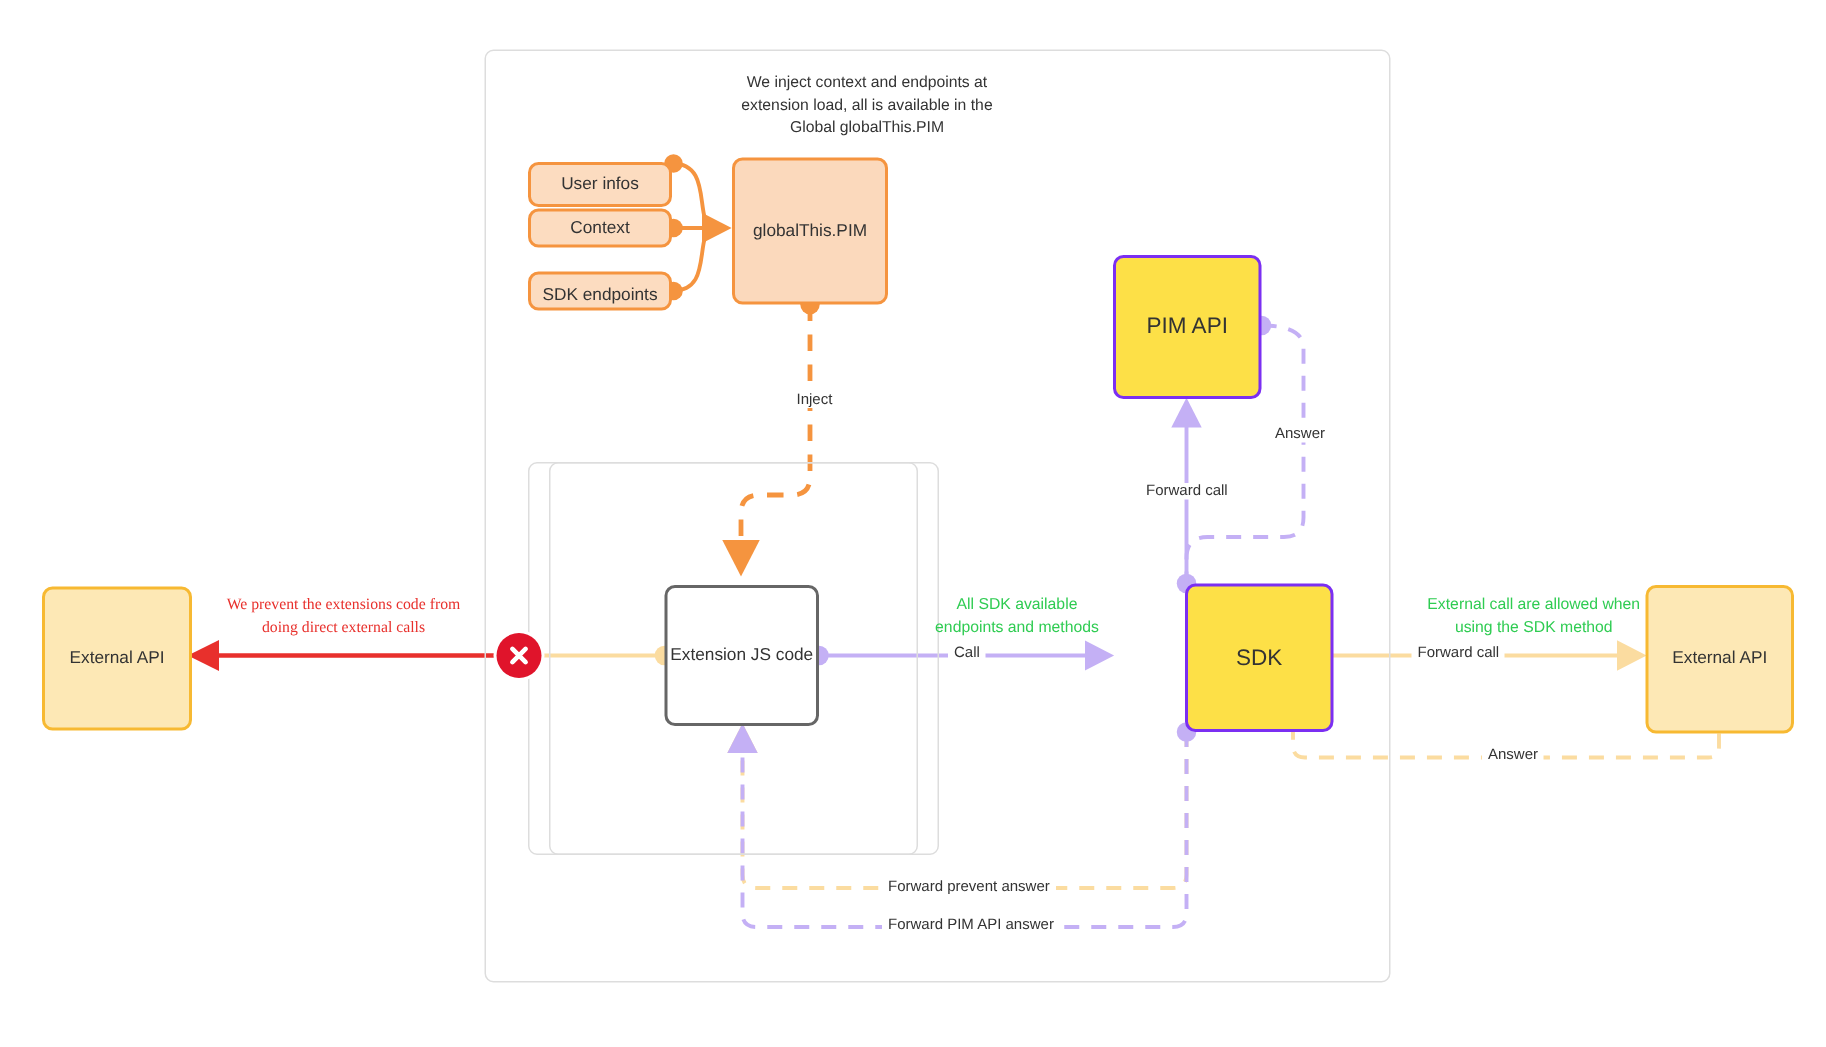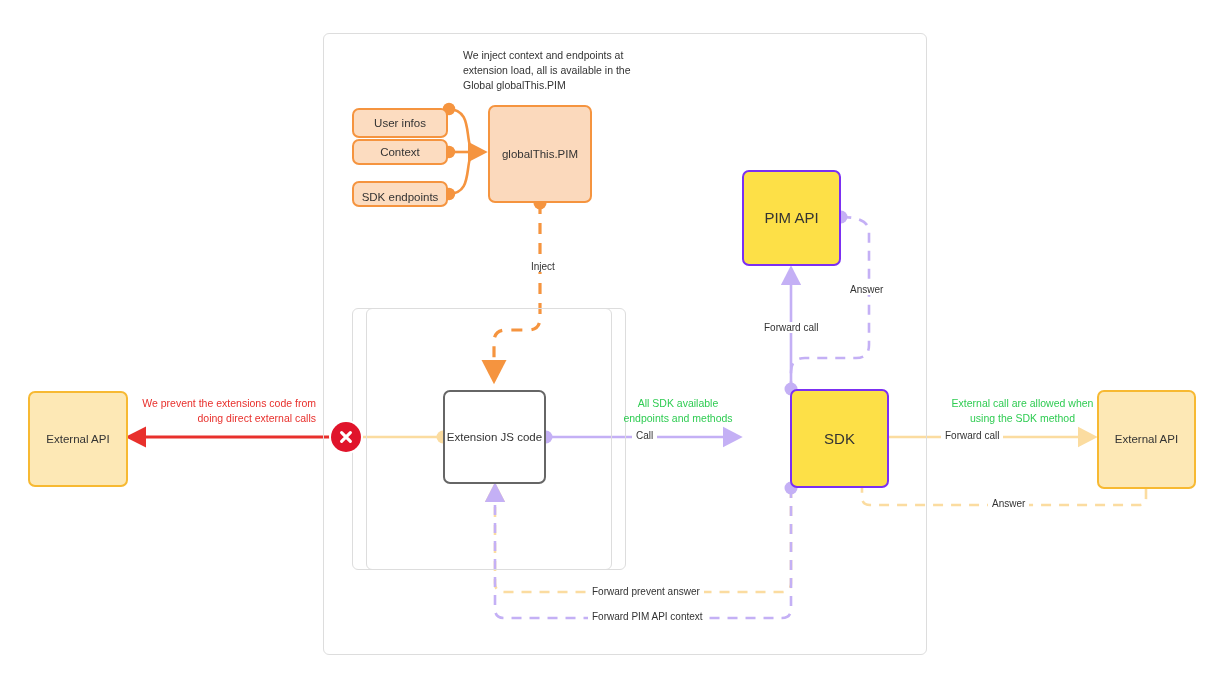--- a/index.html
+++ b/index.html
@@ -27,22 +27,22 @@
   .box-purple{background:#fde047;border:2.5px solid #7b2ff2;border-radius:7px;
               color:#333333;font-size:15px;}
   
   .box-yellow{background:#fde8b5;border:2.5px solid #f7b932;border-radius:7px;
               color:#333333;font-size:11.5px;}
   
   .box-dark{background:#ffffff;border:2.5px solid #666666;border-radius:7px;
             color:#333333;font-size:11.5px;}
 
   .note{position:absolute;font-size:10.5px;line-height:1.45;color:#333333;z-index:5;}
-  .note.center{text-align:left;}
-  .note.red{color:#e8302c;text-align:right;}
+  .note.center{text-align:center;}
+  .note.red{color:#e8302c;text-align:center;font-family:Liberation Serif, serif;}
   .note.green{color:#2fcc52;text-align:center;}
 
   .edge-label{position:absolute;font-size:10px;color:#333333;background:#ffffff;
               padding:0 4px;z-index:6;white-space:nowrap;}
 
   .stopper{position:absolute;width:30px;height:30px;border-radius:50%;
            background:#e0142b;z-index:8;display:flex;align-items:center;
            justify-content:center;box-shadow:0 0 0 2px #ffffff;}
   .stopper svg{display:block;}
 </style>
@@ -207,15 +207,15 @@
   <div class="edge-label" style="left:760px;top:322px;">Forward call</div>
 
   <div class="edge-label" style="left:846px;top:284px;">Answer</div>
 
   <div class="edge-label" style="left:941px;top:430px;">Forward call</div>
 
   <div class="edge-label" style="left:988px;top:498px;">Answer</div>
 
   <div class="edge-label" style="left:588px;top:586px;">Forward prevent answer</div>
 
-  <div class="edge-label" style="left:588px;top:611px;">Forward PIM API context</div>
+  <div class="edge-label" style="left:588px;top:611px;">Forward PIM API answer</div>
 
 </div>
 
 </body></html>

